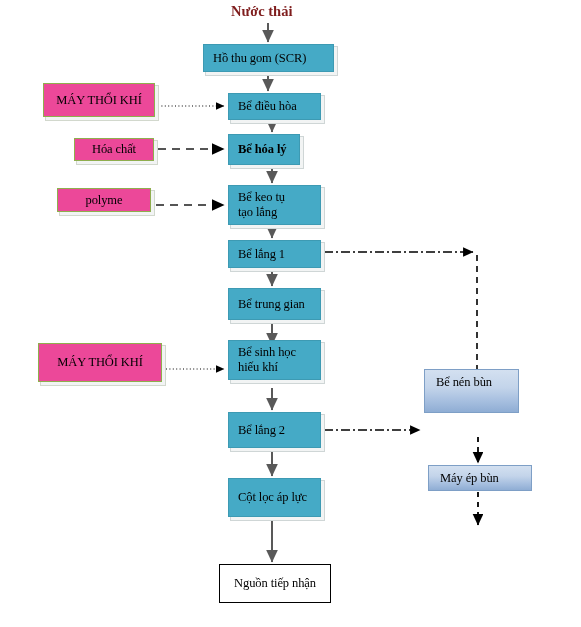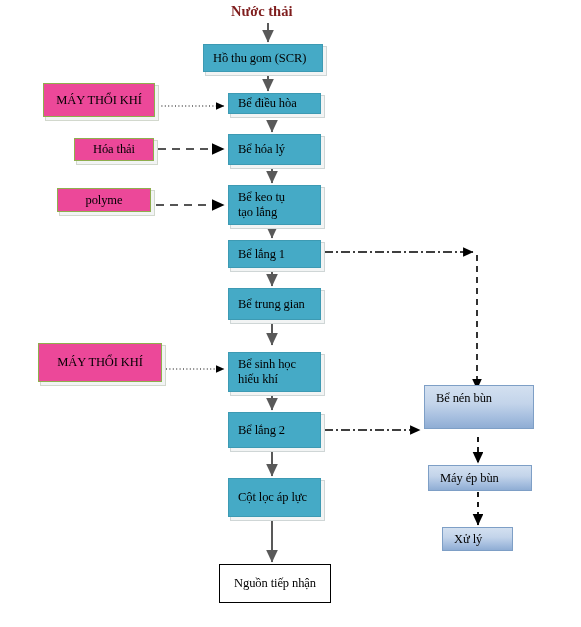--- a/index.html
+++ b/index.html
@@ -118,49 +118,48 @@
       <path d="M477,255 L477,389" stroke-dasharray="6,5" marker-end="url(#ah)"></path>
       <path d="M324,430 L420,430" stroke-dasharray="9,3,2,3" marker-end="url(#ah)"></path>
     </g>
 
     <g stroke="#000000" stroke-width="1.8" stroke-dasharray="5,5" fill="none" marker-end="url(#ah)">
       <line x1="478" y1="437" x2="478" y2="463"></line>
       <line x1="478" y1="492" x2="478" y2="525"></line>
     </g>
   </svg>
 
-  <div class="node teal" style="left:203px; top:44px; width:120px; height:28px;">Hồ thu gom (SCR)</div>
+  <div class="node teal" style="left:203px; top:44px; width:131px; height:28px;">Hồ thu gom (SCR)</div>
 
-  <div class="node teal" style="left:228px; top:93px; width:93px; height:21px;">Bể điều hòa</div>
+  <div class="node teal" style="left:228px; top:93px; width:93px; height:27px;">Bể điều hòa</div>
 
-  <div class="node teal" style="left:228px; top:134px; width:93px; height:31px;">Bể hóa lý</div>
+  <div class="node teal" style="left:228px; top:134px; width:72px; height:31px;font-weight:bold;">Bể hóa lý</div>
 
   <div class="node teal" style="left:228px; top:185px; width:93px; height:40px;">Bể keo tụ
 tạo lắng</div>
 
   <div class="node teal" style="left:228px; top:240px; width:93px; height:28px;">Bể lắng 1</div>
 
   <div class="node teal" style="left:228px; top:288px; width:93px; height:32px;">Bể trung gian</div>
 
-  <div class="node teal" style="left:228px; top:352px; width:93px; height:40px;">Bể sinh học
+  <div class="node teal" style="left:228px; top:340px; width:93px; height:40px;">Bể sinh học
 hiếu khí</div>
 
   <div class="node teal" style="left:228px; top:412px; width:93px; height:36px;">Bể lắng 2</div>
 
   <div class="node teal" style="left:228px; top:478px; width:93px; height:39px;">Cột lọc áp lực</div>
 
   <div class="node plain" style="left:219px; top:564px; width:112px; height:39px;">Nguồn tiếp nhận</div>
 
   <div class="node green" style="left:43px; top:83px; width:112px; height:34px;">MÁY THỔI KHÍ</div>
 
-  <div class="node green" style="left:74px; top:138px; width:80px; height:23px;">Hóa thải</div>
+  <div class="node green" style="left:74px; top:138px; width:80px; height:23px;">Hóa chất</div>
 
   <div class="node green" style="left:57px; top:188px; width:94px; height:24px;">polyme</div>
 
   <div class="node green" style="left:38px; top:343px; width:124px; height:39px;">MÁY THỔI KHÍ</div>
 
-  <div class="node grad" style="left:424px; top:385px; width:110px; height:44px; align-items:flex-start; padding-top:5px;">Bể nén bùn</div>
+  <div class="node grad" style="left:424px; top:369px; width:95px; height:44px; align-items:flex-start; padding-top:5px;">Bể nén bùn</div>
 
   <div class="node grad" style="left:428px; top:465px; width:104px; height:26px;">Máy ép bùn</div>
 
-  <div class="node grad" style="left:442px; top:527px; width:71px; height:24px;">Xử lý</div>
 
 </div>
 
 </body></html>

